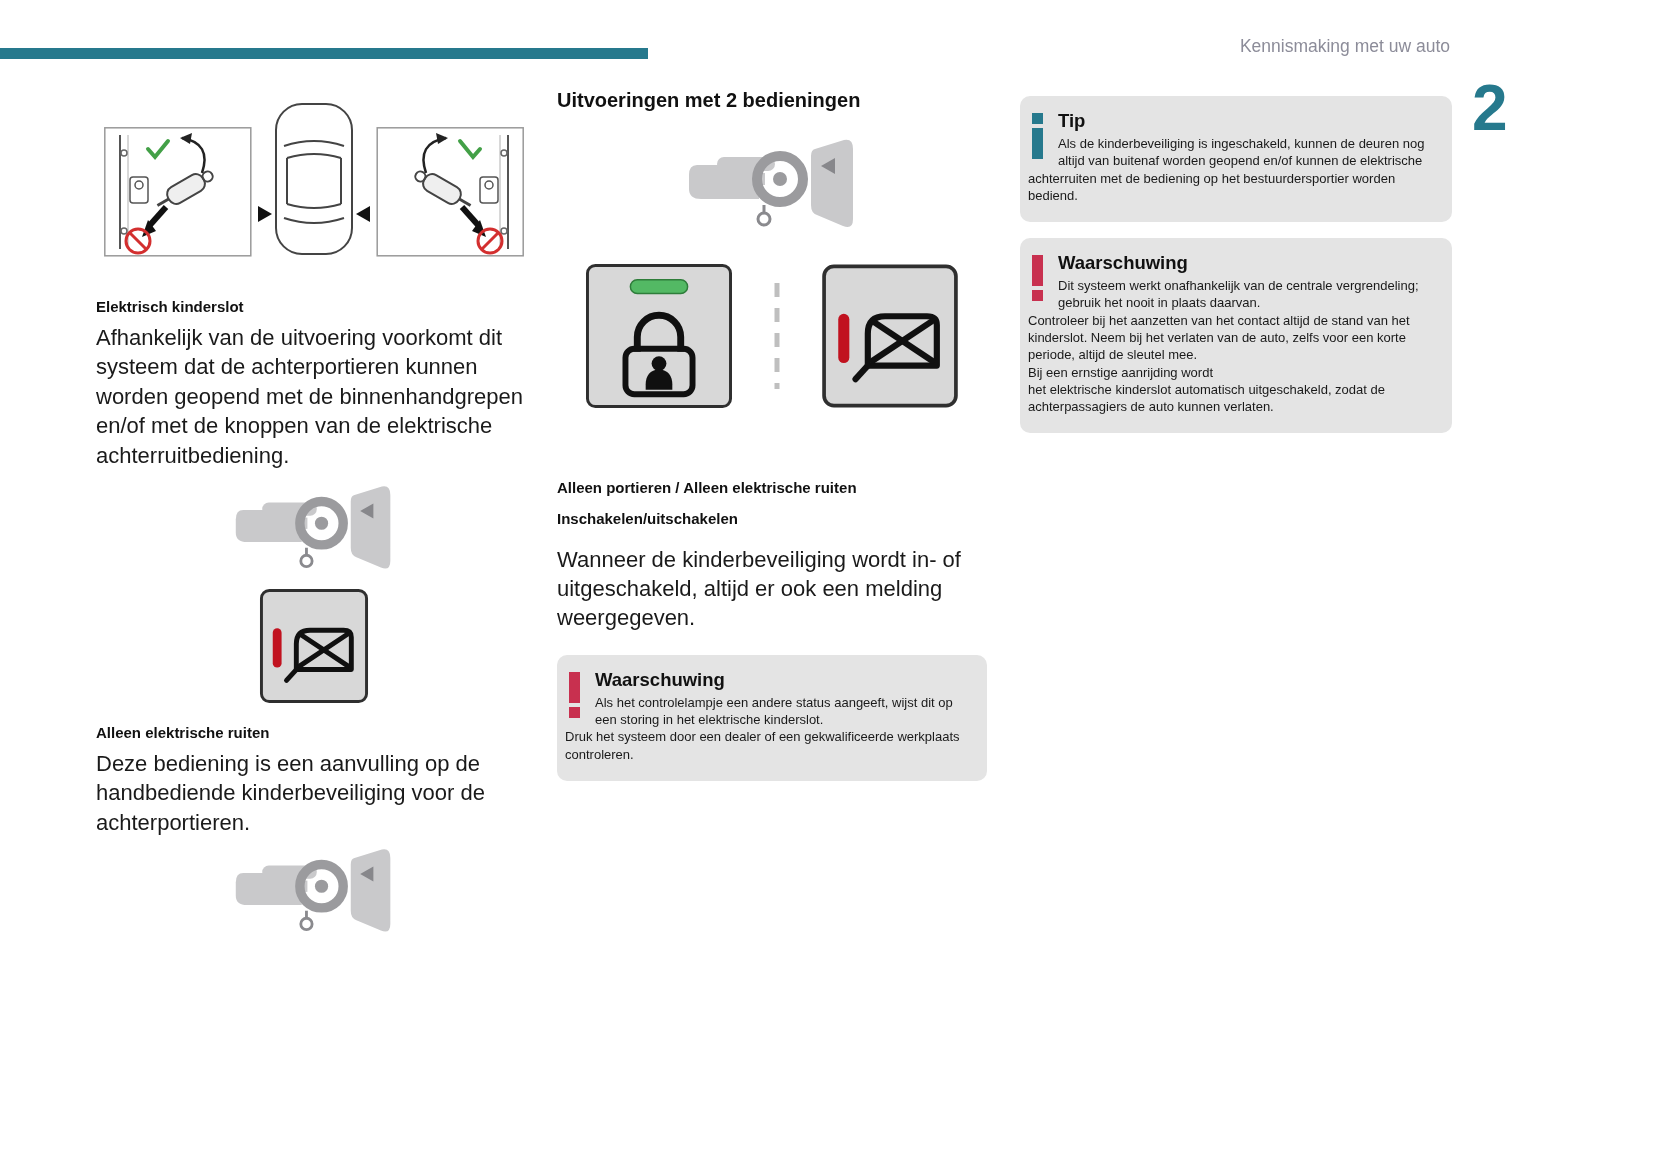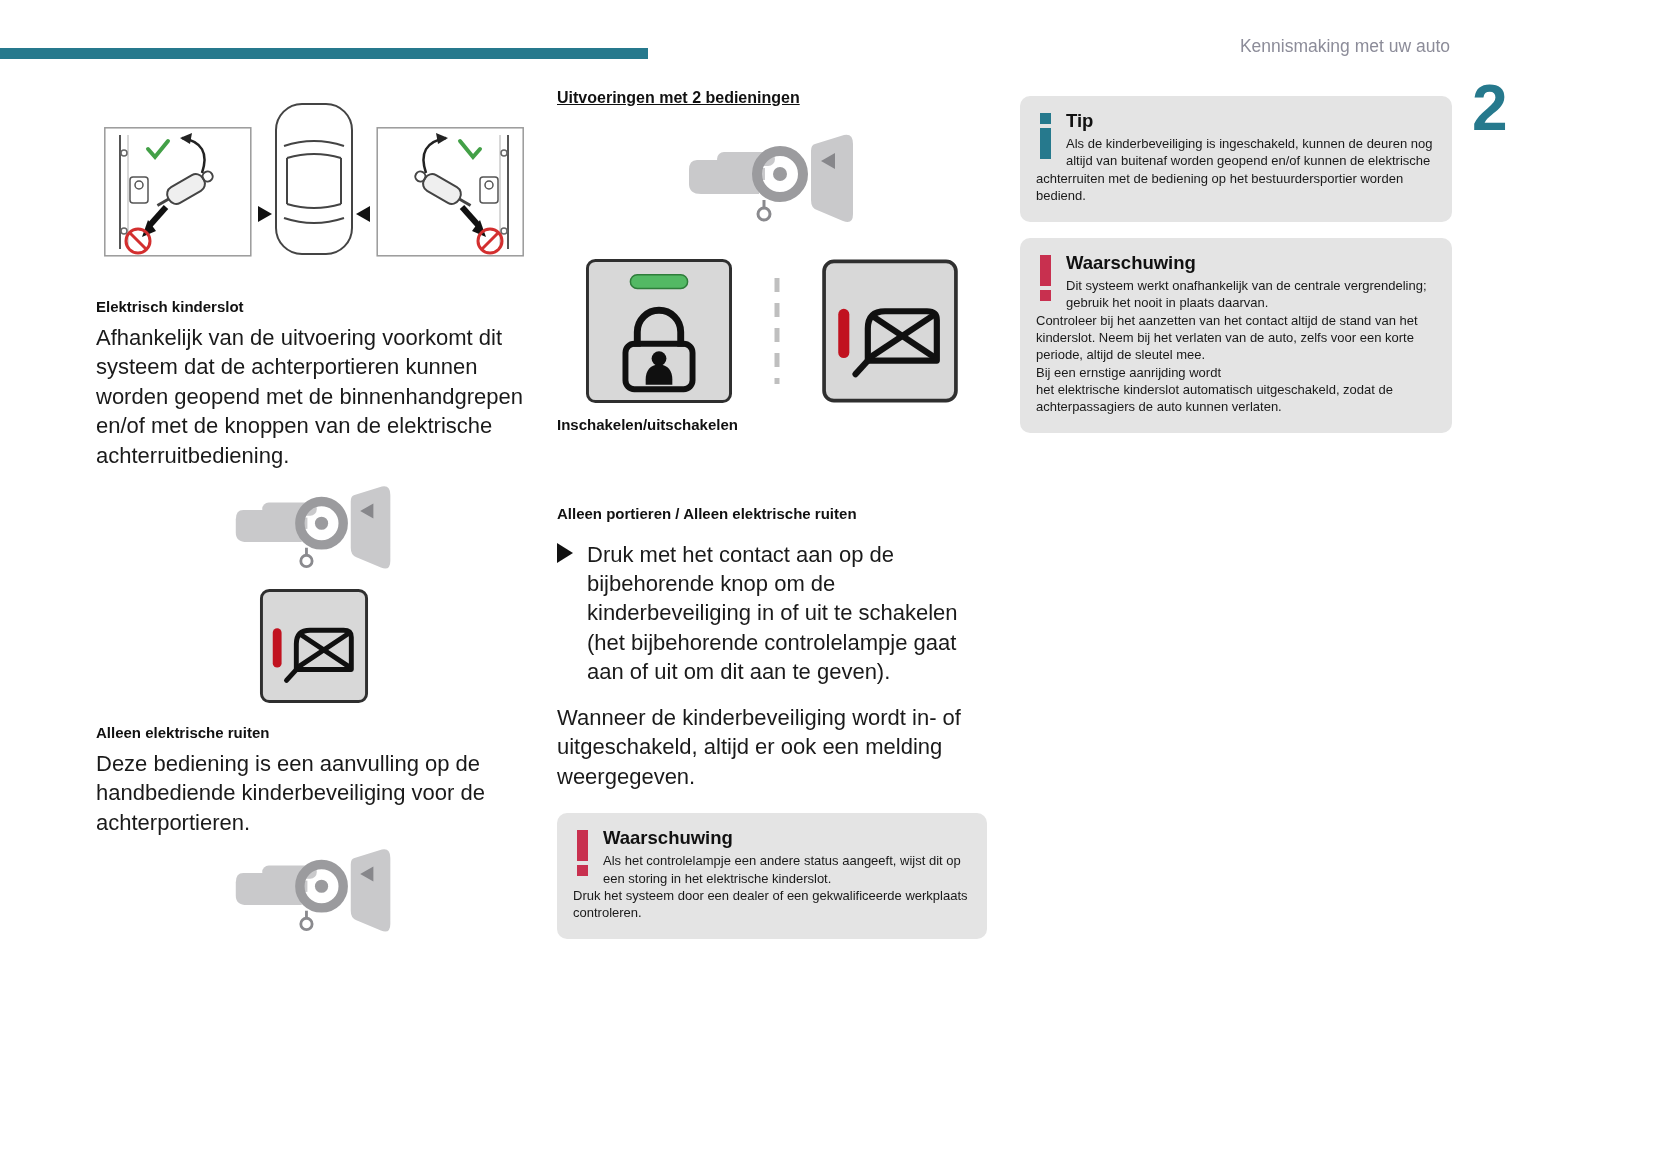--- a/index.html
+++ b/index.html
@@ -14,27 +14,27 @@
   .header-title { position:absolute; top:36px; right:203px; font-size:17.5px; color:#8c8c99; }
   .chapter-number { position:absolute; left:1472px; top:76px; font-size:64px; font-weight:bold; color:var(--accent-teal,#26798D); line-height:1; }
   .page-number { position:absolute; left:1488px; top:1044px; font-size:17px; font-weight:bold; color:#3c3c46;text-decoration:underline; }
 
   .col { position:absolute; }
   .col1 { left:96px;  top:100px; width:435px; }
   .col2 { left:557px; top:88px;  width:430px; }
   .col3 { left:1020px; top:96px; width:432px; }
 
   .h { font-weight:bold; font-size:15px; color:#111; line-height:1.25; }
-  .h-lg { font-size:16px;text-decoration:underline; }
+  .h-lg { font-size:20px; }
   .p { font-size:22px; line-height:1.34; color:#1a1a1a; }
 
   .img-center { text-align:center; }
 
   
-  .note-box { background:var(--box-gray,#E4E4E4); border-radius:10px; padding:14px 18px 18px 16px; }
+  .note-box { background:var(--box-gray,#E4E4E4); border-radius:10px; padding:14px 18px 18px 8px; }
   .note-icon { float:left; width:13px; height:46px; margin:3px 14px 2px 3px; display:flex; flex-direction:column; align-items:center; }
   .note-icon .seg { display:block; }
   .note-icon .dot { width:11px; height:11px; }
   .note-icon .bar { width:11px; flex:1; }
   .note-icon .seg + .seg { margin-top:4px; }
   .note-icon.info .seg { background:var(--tip-blue,#26798D); }
   .note-icon.warn .seg { background:var(--warning-red,#C8304F); }
   .note-title { font-weight:bold; font-size:18.5px; color:#111; margin-bottom:3px; }
   .note-body { font-size:13px; line-height:1.33; white-space:pre-line; }
 
@@ -191,27 +191,23 @@
           <use href="#childlock-button"></use>
         </svg>
       <svg width="8" height="110">
         <line x1="4" y1="2" x2="4" y2="108" stroke="#bfbfbf" stroke-width="5" stroke-dasharray="14 11"></line>
       </svg>
       <svg width="138" height="146" viewBox="0 0 112 118" preserveAspectRatio="xMidYMid meet">
           <use href="#window-button"></use>
         </svg>
     </div>
 
+    <div class="h mt-70">Alleen portieren / Alleen elektrische ruiten</div>
     <div class="h mt-12">Inschakelen/uitschakelen</div>
-    <div class="h mt-70">Alleen portieren / Alleen elektrische ruiten</div>
-
-    <div class="instruction mt-16">
-      <span class="bullet-arrow"></span>
-      <div class="p">Druk met het contact aan op de bijbehorende knop om de kinderbeveiliging in of uit te schakelen (het bijbehorende controlelampje gaat aan of uit om dit aan te geven).</div>
-    </div>
+
 
     <div class="p mt-16">Wanneer de kinderbeveiliging wordt in- of uitgeschakeld, altijd er ook een melding weergegeven.</div>
 
     <div class="note-box mt-22">
       <span class="note-icon warn">
           <span class="seg bar"></span>
           <span class="seg dot"></span>
         </span>
       <div class="note-title">Waarschuwing</div>
       <div class="note-body">Als het controlelampje een andere status aangeeft, wijst dit op een storing in het elektrische kinderslot.

